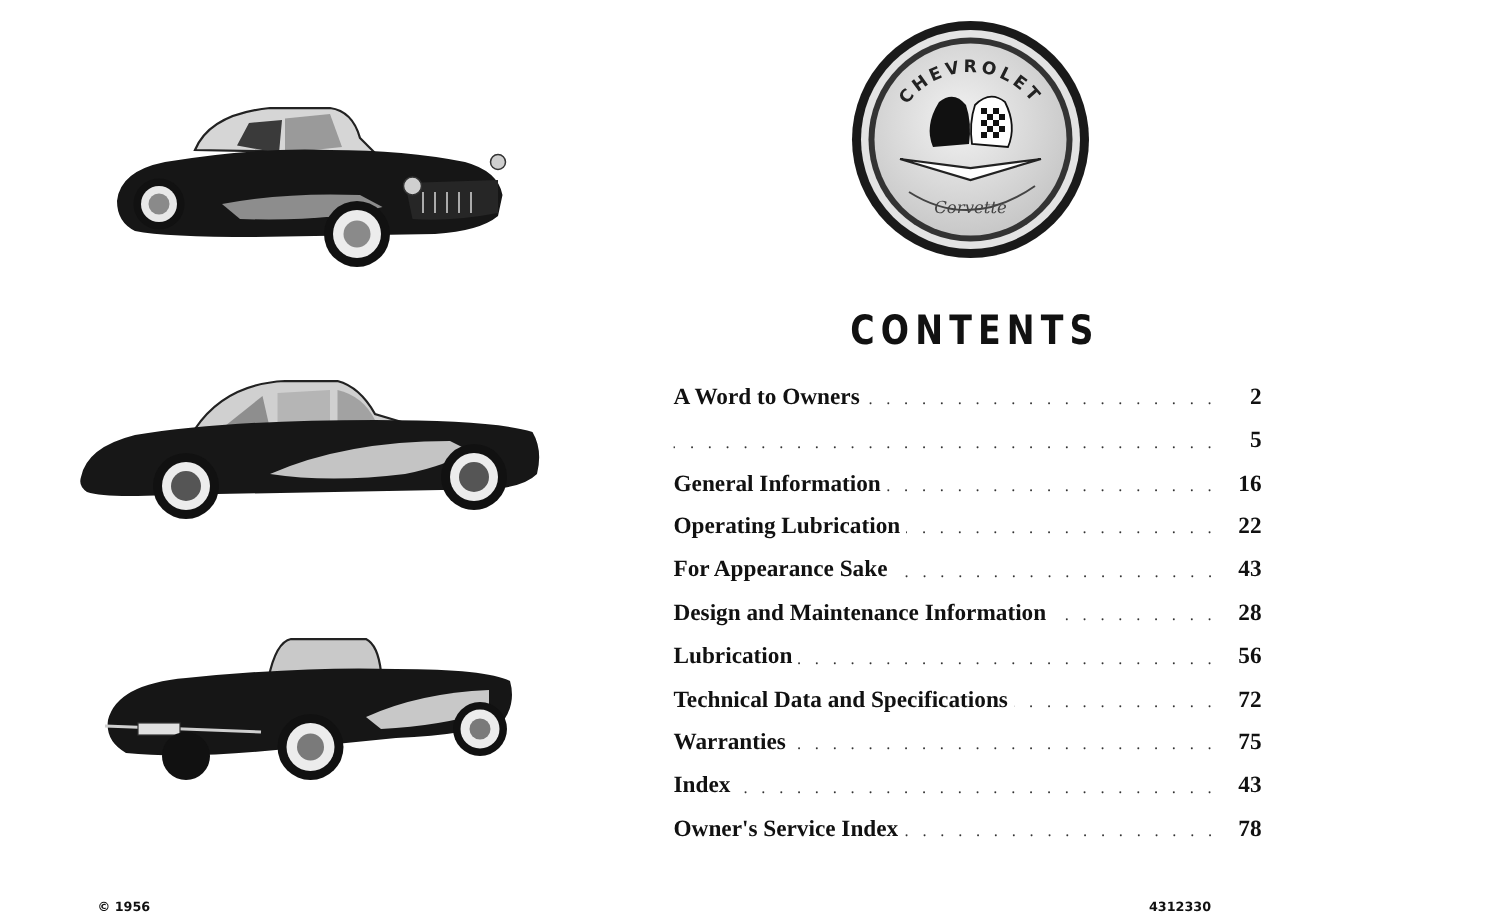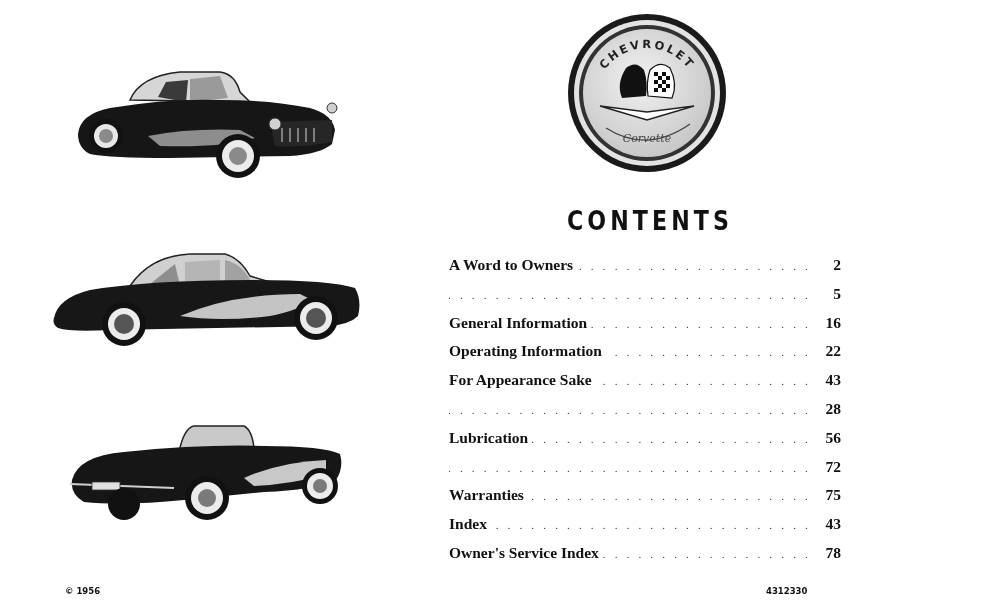--- a/index.html
+++ b/index.html
@@ -28,21 +28,21 @@
       white-space: nowrap;
     }
     .toc-label { flex: 0 0 auto; padding-right: 4px; font-weight: bold; }
     .toc-dots {
       flex: 1 1 auto; overflow: hidden; letter-spacing: 3.2px; font-size: 11px;
       color: #333; text-align: right; direction: rtl;
     }
     .toc-page { flex: 0 0 30px; text-align: right; font-weight: bold; font-size: 15.5px; }
 
     .footer-left, .footer-right {
-      position: absolute; top: 586px; font-family: "DejaVu Sans", sans-serif;
+      position: absolute; top: 600px; font-family: "DejaVu Sans", sans-serif;
       font-weight: bold; font-size: 8.5px; color: #111;
     }
     .footer-left { left: 65px; }
     .footer-right { left: 766px; }
   </style>
 </head>
 <body>
 
 <div class="car" id="car-1">
   <svg width="275" height="125" viewBox="0 0 275 125">
@@ -151,39 +151,41 @@
   <div class="toc-row">
     <span class="toc-dots">. . . . . . . . . . . . . . . . . . . . . . . . . . . . . . . . . . . . . . . . . . . . . . . . .</span>
     <span class="toc-page">5</span>
   </div>
   <div class="toc-row">
     <span class="toc-label">General Information</span>
     <span class="toc-dots">. . . . . . . . . . . . . . . . . . . . . . . . . . . . . . . . . . . . . . . . . . . . . . . . .</span>
     <span class="toc-page">16</span>
   </div>
   <div class="toc-row">
-    <span class="toc-label">Operating Information</span>
+    <span class="toc-label">Operating Lubrication</span>
     <span class="toc-dots">. . . . . . . . . . . . . . . . . . . . . . . . . . . . . . . . . . . . . . . . . . . . . . . . .</span>
     <span class="toc-page">22</span>
   </div>
   <div class="toc-row">
     <span class="toc-label">For Appearance Sake</span>
     <span class="toc-dots">. . . . . . . . . . . . . . . . . . . . . . . . . . . . . . . . . . . . . . . . . . . . . . . . .</span>
     <span class="toc-page">43</span>
   </div>
   <div class="toc-row">
+    <span class="toc-label">Design and Maintenance Information</span>
     <span class="toc-dots">. . . . . . . . . . . . . . . . . . . . . . . . . . . . . . . . . . . . . . . . . . . . . . . . .</span>
     <span class="toc-page">28</span>
   </div>
   <div class="toc-row">
     <span class="toc-label">Lubrication</span>
     <span class="toc-dots">. . . . . . . . . . . . . . . . . . . . . . . . . . . . . . . . . . . . . . . . . . . . . . . . .</span>
     <span class="toc-page">56</span>
   </div>
   <div class="toc-row">
+    <span class="toc-label">Technical Data and Specifications</span>
     <span class="toc-dots">. . . . . . . . . . . . . . . . . . . . . . . . . . . . . . . . . . . . . . . . . . . . . . . . .</span>
     <span class="toc-page">72</span>
   </div>
   <div class="toc-row">
     <span class="toc-label">Warranties</span>
     <span class="toc-dots">. . . . . . . . . . . . . . . . . . . . . . . . . . . . . . . . . . . . . . . . . . . . . . . . .</span>
     <span class="toc-page">75</span>
   </div>
   <div class="toc-row">
     <span class="toc-label">Index</span>

